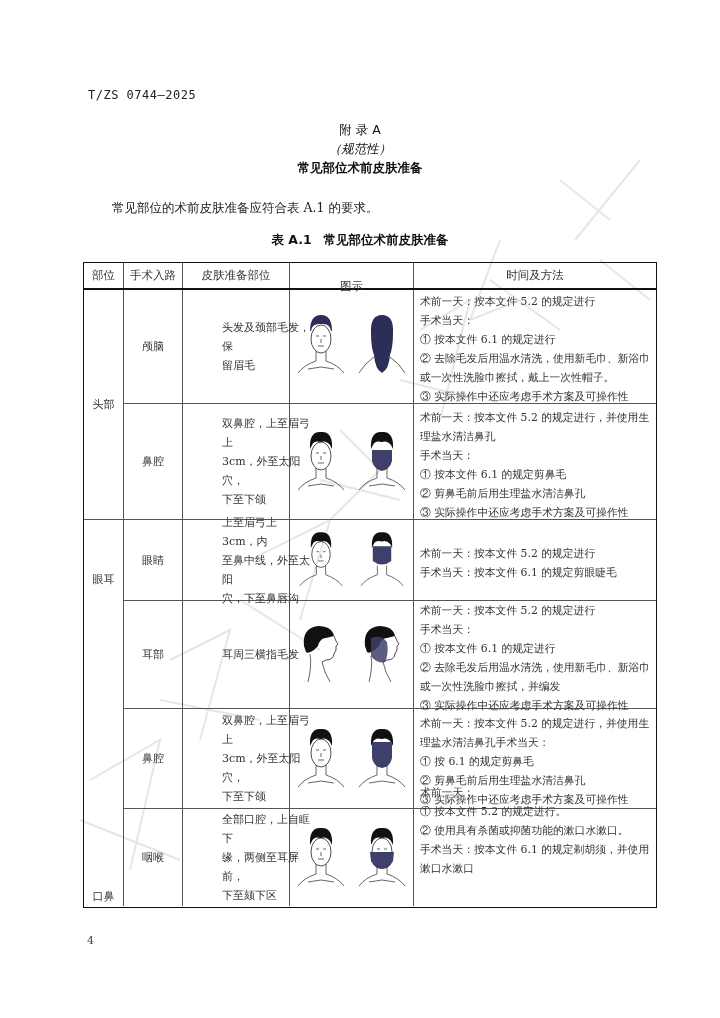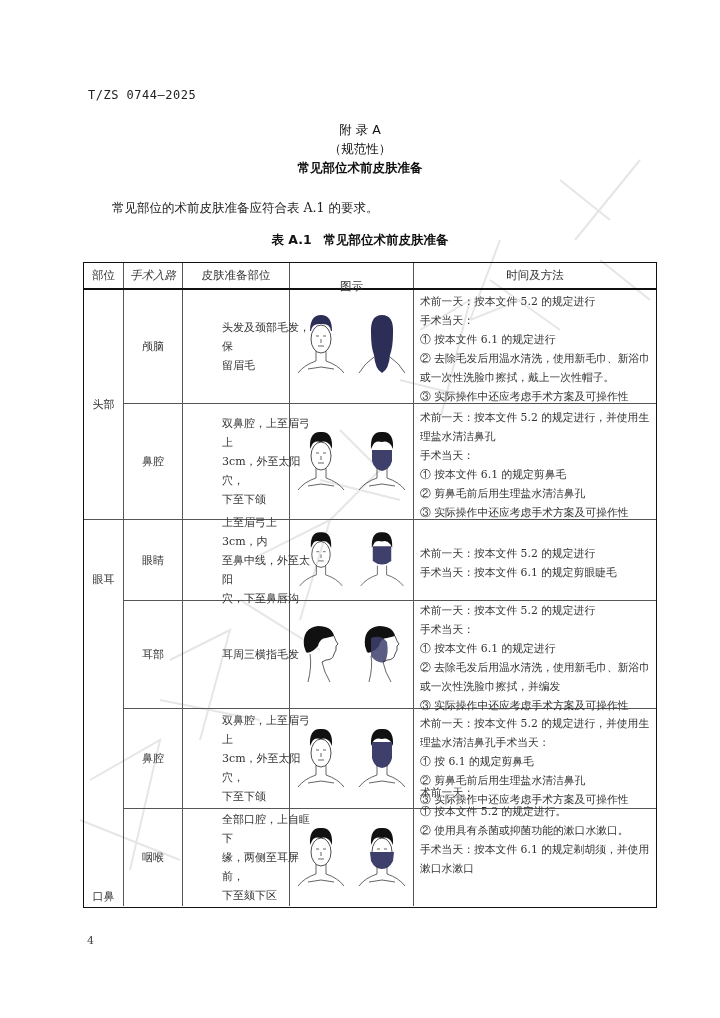--- a/index.html
+++ b/index.html
@@ -4,21 +4,21 @@
 <style>
   html, body { margin: 0; padding: 0; }
   body {
     width: 720px; height: 1018px; background: #ffffff; position: relative; overflow: hidden;
     font-family: "DejaVu Serif", "Liberation Serif", serif; color: #222;
   }
   .doc-id { position: absolute; left: 88px; top: 88px; font-family: "DejaVu Sans Mono", "Liberation Mono", monospace; font-size: 12px; letter-spacing: 0.5px; color: #222; }
   .title-block { position: absolute; left: 0; width: 720px; text-align: center; }
   .title-line { font-family: "DejaVu Sans", "Liberation Sans", sans-serif; font-size: 12.5px; color: #111; line-height: 20px; height: 20px; }
   .title-block.t1 { top: 120px; }
-  .title-block.t2 { top: 139px; }
+  .title-block.t2 { top: 139px; font-style: italic; }
   .title-block.t3 { top: 158px; }
   .title-line.bold { font-weight: bold; }
   .intro { position: absolute; left: 112px; top: 200px; font-size: 12.5px; color: #222; }
   .caption { position: absolute; left: 0; width: 720px; top: 232px; text-align: center; font-family: "DejaVu Sans", "Liberation Sans", sans-serif; font-size: 12.5px; font-weight: bold; color: #111; }
   .caption .num { margin-right: 12px; }
 
   .tbl { position: absolute; left: 83px; top: 262px; width: 574px; height: 646px; border: 1.5px solid #111; box-sizing: border-box; }
   .hline, .vline { position: absolute; background: #555; }
   .hline { height: 1px; }
   .vline { width: 1px; }
@@ -81,21 +81,21 @@
 
   <div class="hline thick" style="left:0; top:25px; width:572px;"></div>
 
   <div class="hline" style="left:39px; top:140px; width:533px;"></div>
   <div class="hline" style="left:0; top:256px; width:572px;"></div>
   <div class="hline" style="left:39px; top:337px; width:533px;"></div>
   <div class="hline" style="left:39px; top:445px; width:533px;"></div>
   <div class="hline" style="left:39px; top:545px; width:533px;"></div>
 
   <div class="cell center hdr" style="left:0; top:0; width:39px; height:25px;">部位</div>
-  <div class="cell center hdr" style="left:40px; top:0; width:58px; height:25px;font-style:italic;">手术入路</div>
+  <div class="cell center hdr" style="left:40px; top:0; width:58px; height:25px;">手术入路</div>
   <div class="cell center hdr" style="left:99px; top:0; width:106px; height:25px;">皮肤准备部位</div>
   <div class="cell center hdr" style="left:206px; top:11px; width:123px; height:25px;">图示</div>
   <div class="cell center hdr" style="left:330px; top:0; width:242px; height:25px;">时间及方法</div>
 
   <div class="cell center region" style="left:0; top:26px; width:39px; height:230px;">
     <span>头部</span>
   </div>
   <div class="cell center region" style="left:0; top:257px; width:39px; height:386px; align-items:center; padding-top:50px; flex-direction:column; justify-content:space-between;">
     <span>眼耳</span>
     <span>口鼻</span>

